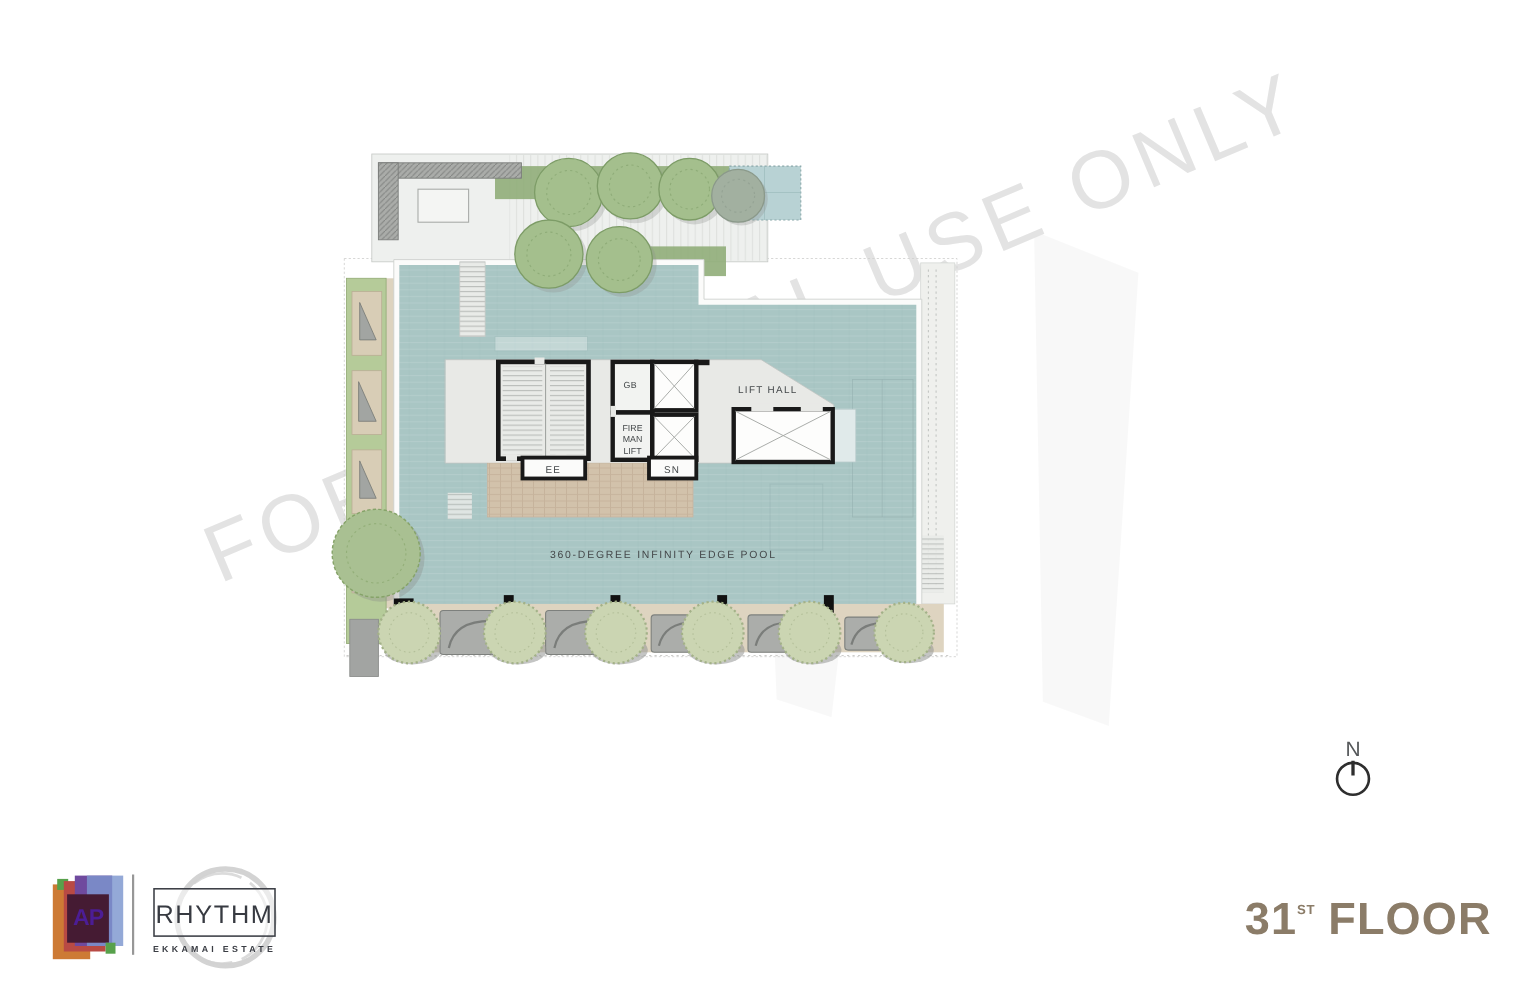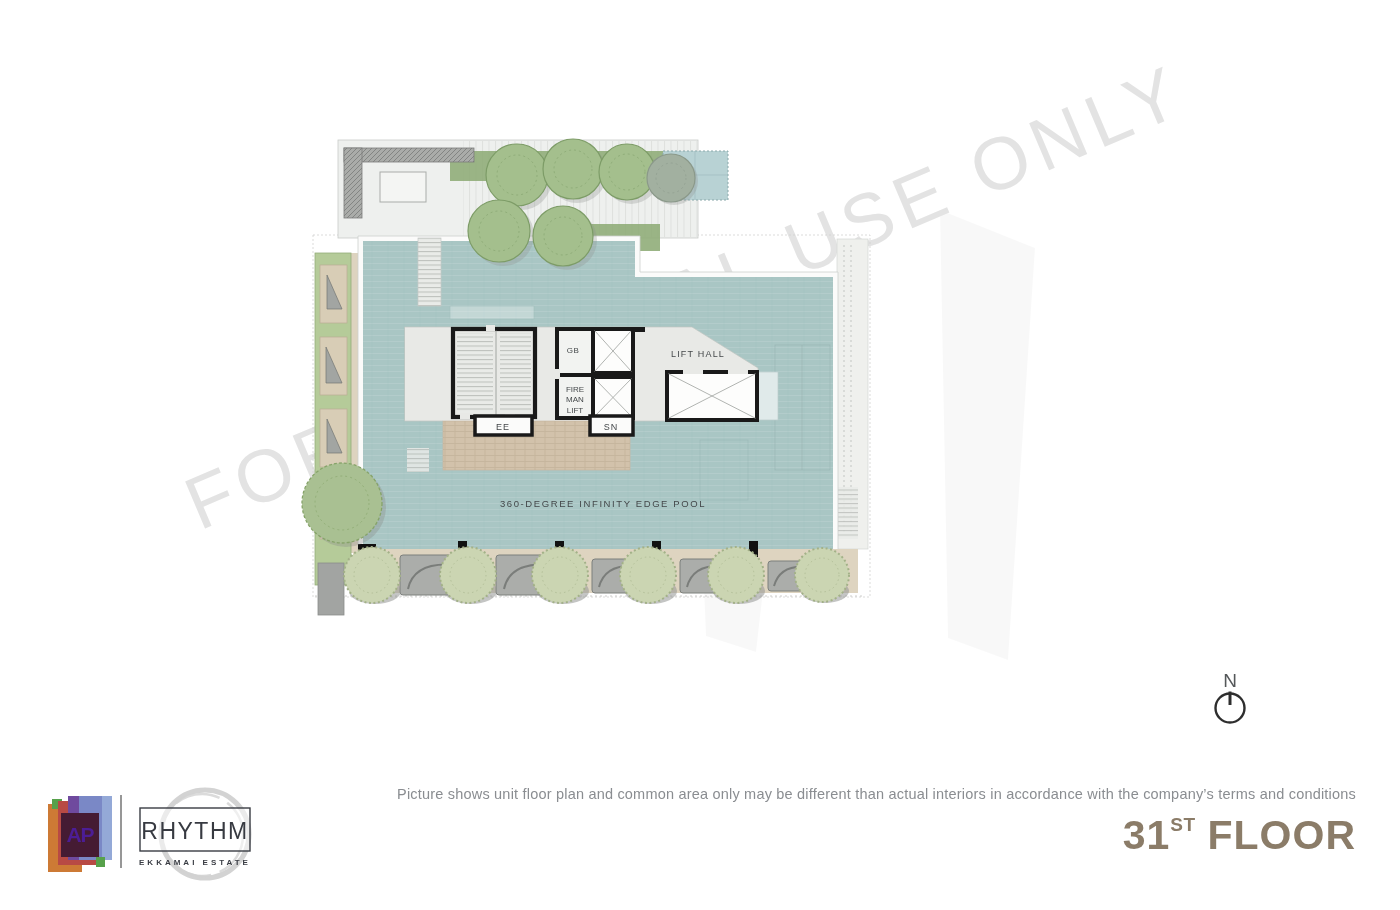--- a/index.html
+++ b/index.html
@@ -19,21 +19,21 @@
 
   
   .compass{position:absolute;left:1205px;top:670px;width:50px;height:62px;}
 
   
   .disclaimer{position:absolute;right:44px;top:786px;font-size:14.5px;color:#8a8d91;
     letter-spacing:.2px;white-space:nowrap;}
   .floorline{position:absolute;right:44px;top:812px;color:#8b7c68;white-space:nowrap;
     font-weight:bold;letter-spacing:1px;}
   .floorline .num{font-size:41px;}
-  .floorline .ord{font-size:19px;vertical-align:18px;letter-spacing:.5px;text-align:right;}
+  .floorline .ord{font-size:12px;vertical-align:18px;letter-spacing:.5px;text-align:right;}
   .floorline .word{font-size:41px;margin-left:12px;margin-top:48px;}
 
   
   .aplogo{position:absolute;left:46px;top:791px;width:70px;height:90px;}
   .aplogo div{position:absolute;}
   .ap-orange{left:2px;top:13px;width:34px;height:68px;background:#cd7a35;}
   .ap-green1{left:6px;top:8px;width:10px;height:10px;background:#57a14b;}
   .ap-red{left:12px;top:10px;width:38px;height:64px;background:#b84a44;}
   .ap-purple{left:22px;top:5px;width:34px;height:64px;background:#6f4a9e;}
   .ap-blue{left:33px;top:5px;width:33px;height:64px;background:#7d96ce;opacity:.82;}
@@ -298,21 +298,20 @@
 
     <text x="303" y="382" font-size="9.5" letter-spacing="1.6" text-anchor="middle" fill="#3e4949">360-DEGREE INFINITY EDGE POOL</text>
   </svg>
 
   <svg class="compass" viewBox="0 0 50 62">
     <text x="25" y="17" font-size="19" fill="#55585a" text-anchor="middle" font-family="Liberation Sans, sans-serif">N</text>
     <circle cx="25" cy="38" r="14.5" fill="none" stroke="#2e2e2e" stroke-width="2.4"></circle>
     <line x1="25" y1="21.5" x2="25" y2="35" stroke="#2e2e2e" stroke-width="3"></line>
   </svg>
 
-  <div class="disclaimer">Picture shows unit floor plan and common area only may be different than actual interiors in accordance with the company’s terms and conditions</div>
 
   <div class="floorline"><span class="num">31</span><span class="ord">ST</span><span class="word">FLOOR</span></div>
 
   <div class="aplogo">
     <div class="ap-orange"></div>
     <div class="ap-green1"></div>
     <div class="ap-red"></div>
     <div class="ap-purple"></div>
     <div class="ap-blue"></div>
     <div class="ap-maroon"></div>

